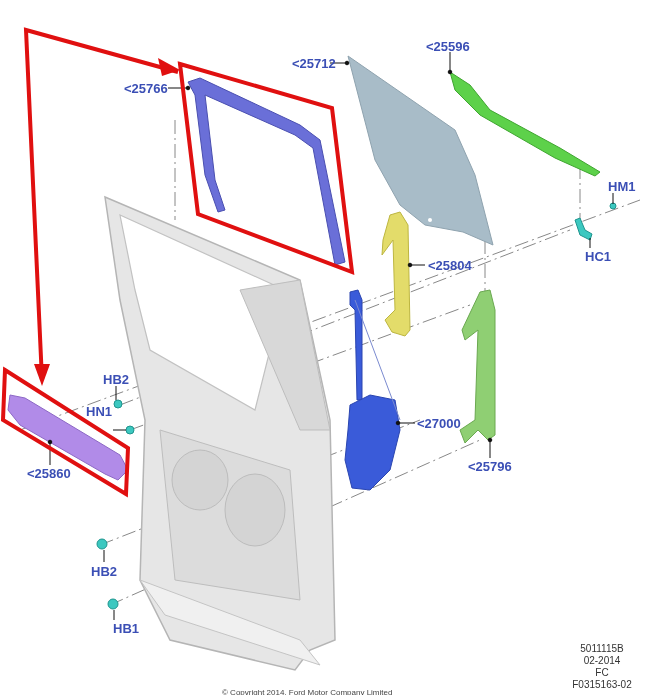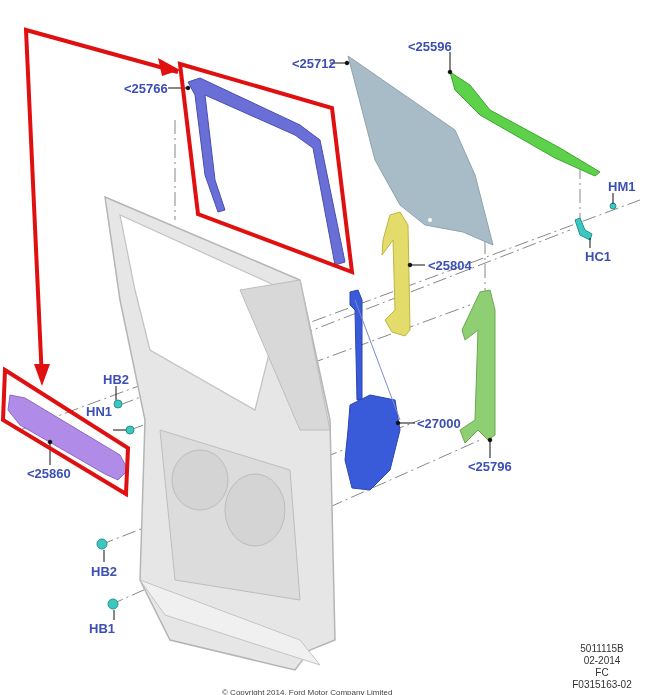--- a/index.html
+++ b/index.html
@@ -98,32 +98,32 @@
     <polyline points="178,72 26,30 42,380"></polyline>
   </g>
   <g fill="#e01010">
     <polygon points="180,70 158,58 162,76"></polygon>
     <polygon points="42,386 34,364 50,364"></polygon>
   </g>
 </svg>
 
 <div class="callout" style="left:124px;top:82px;">&lt;25766</div>
 <div class="callout" style="left:292px;top:57px;">&lt;25712</div>
-<div class="callout" style="left:408px;top:40px;">&lt;25596</div>
+<div class="callout" style="left:426px;top:40px;">&lt;25596</div>
 <div class="callout" style="left:428px;top:259px;">&lt;25804</div>
 <div class="callout" style="left:417px;top:417px;">&lt;27000</div>
 <div class="callout" style="left:468px;top:460px;">&lt;25796</div>
 <div class="callout" style="left:27px;top:467px;">&lt;25860</div>
 
 <div class="callout" style="left:600px;top:180px;padding-left:8px;">HM1</div>
 <div class="callout" style="left:577px;top:250px;padding-left:8px;">HC1</div>
 <div class="callout" style="left:103px;top:373px;">HB2</div>
 <div class="callout" style="left:86px;top:405px;">HN1</div>
 <div class="callout" style="left:91px;top:565px;">HB2</div>
-<div class="callout" style="left:89px;top:622px;">HB1</div>
+<div class="callout" style="left:113px;top:622px;">HB1</div>
 
 <div class="info">
   <div>5011115B</div>
   <div>02-2014</div>
   <div>FC</div>
   <div>F0315163-02</div>
 </div>
 
 <div class="copyright">© Copyright  2014, Ford Motor Company Limited</div>
 

